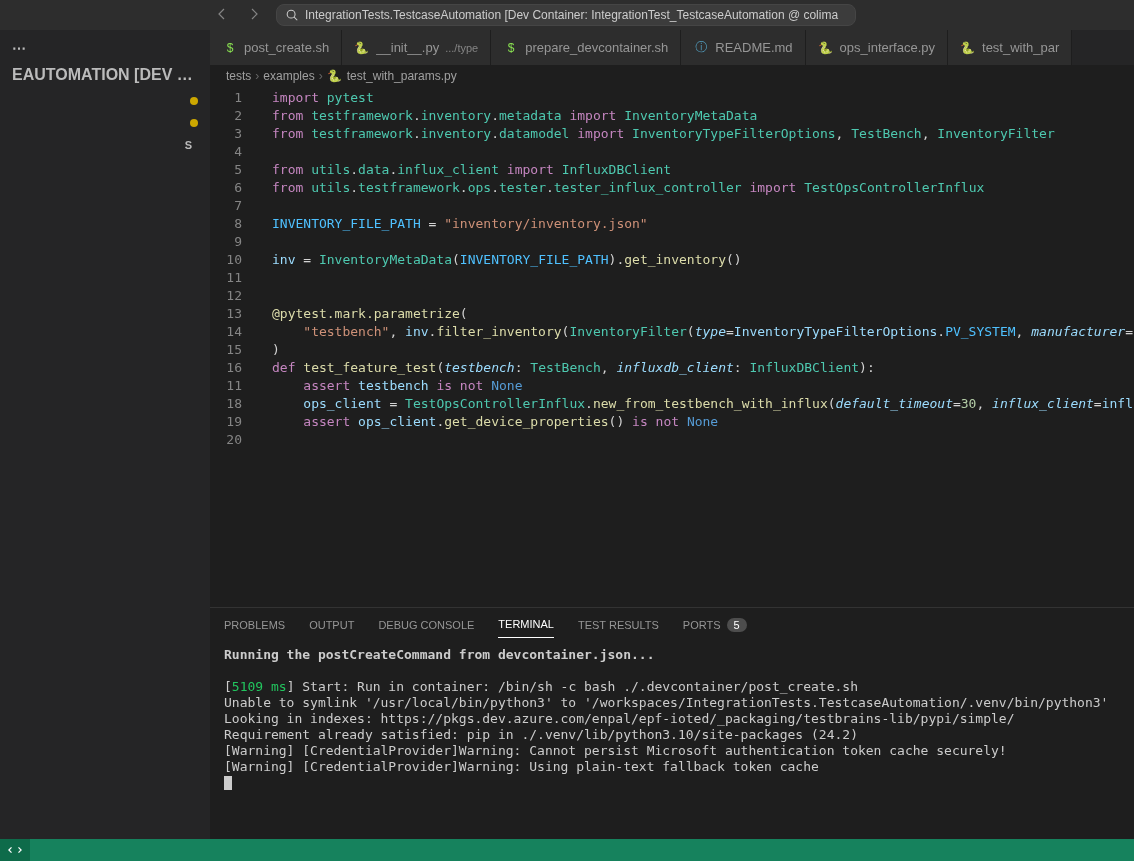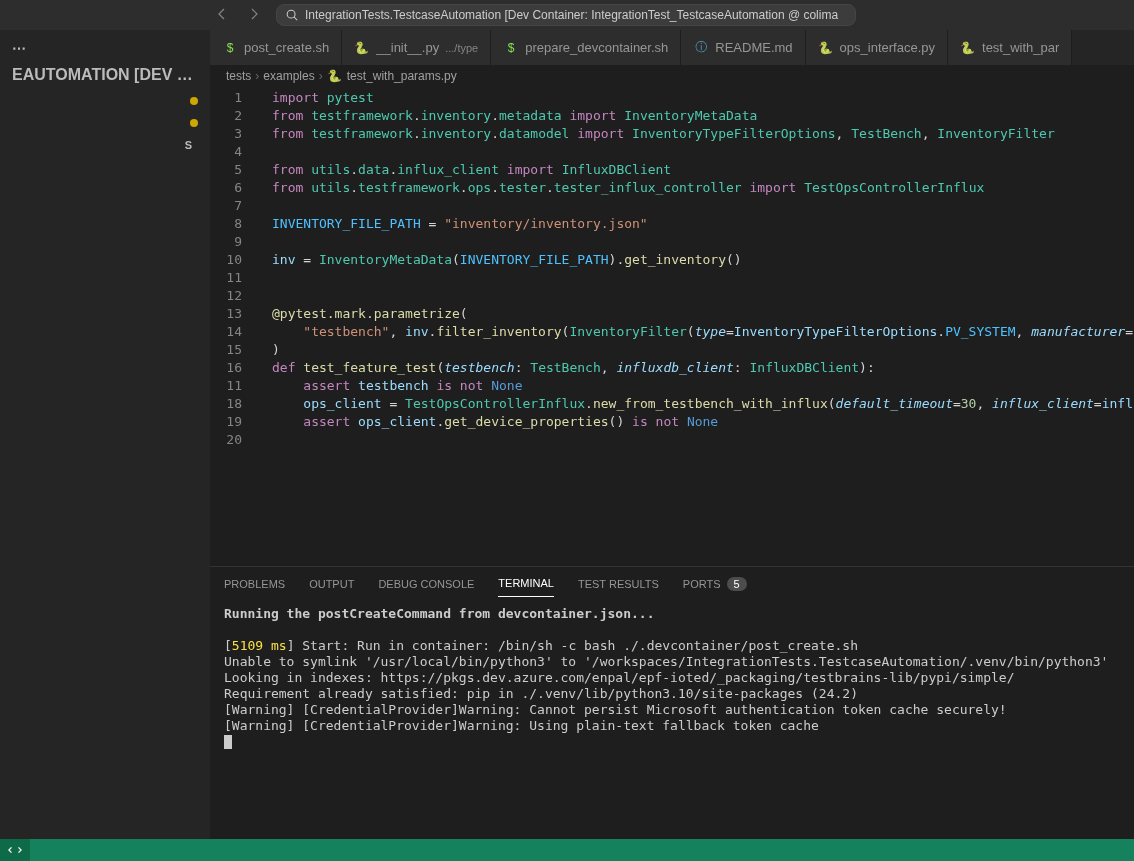--- a/index.html
+++ b/index.html
@@ -212,21 +212,21 @@
     .fn { color: #dcdcaa; }
     .cls { color: #4ec9b0; }
     .str { color: #ce9178; }
     .num { color: #b5cea8; }
     .param { color: #9cdcfe; font-style: italic; }
     .var { color: #9cdcfe; }
     .const { color: #4fc1ff; }
     .op { color: #d4d4d4; }
     .py-blue { color: #569cd6; }
     .panel {
-      height: 273px;
+      height: 232px;
       border-top: 1px solid #333;
       display: flex;
       flex-direction: column;
       background: #1e1e1e;
     }
     .panel-tabs {
       height: 33px;
       display: flex;
       align-items: center;
       padding: 0 14px;
@@ -257,21 +257,21 @@
       flex: 1;
       padding: 6px 14px;
       font-family: "SF Mono", Menlo, Monaco, Consolas, monospace;
       font-size: 13px;
       line-height: 16px;
       white-space: pre-wrap;
       color: #cccccc;
       overflow: hidden;
     }
     .term-bold { font-weight: 700; margin-top: 36px; }
-    .term-yellow { color: #fde047; }
+    .term-yellow { color: #22c55e; }
     .term-cursor {
       display: inline-block;
       width: 8px;
       height: 14px;
       background: #cccccc;
       vertical-align: text-bottom;
     }
     .statusbar {
       height: 22px;
       background: #16825d;

